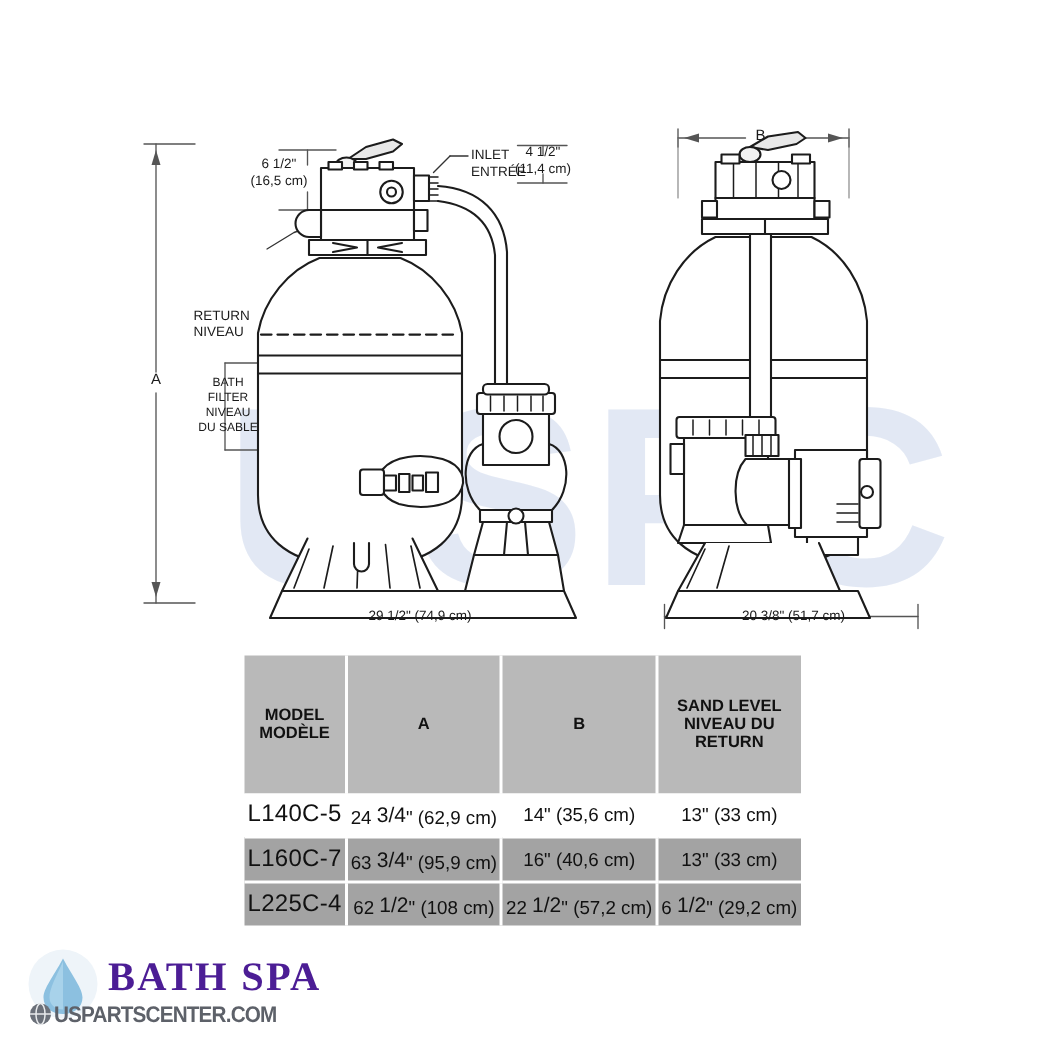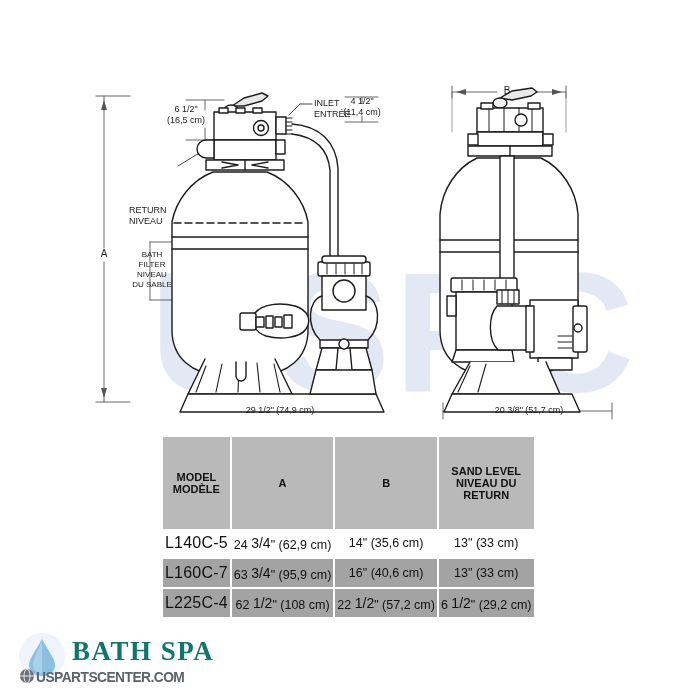--- a/index.html
+++ b/index.html
@@ -121,21 +121,21 @@
     width: 48px;
     height: 48px;
   }
   #logo-bathspa {
     position: absolute;
     left: 54px;
     top: 6px;
     font-family: "Liberation Serif", serif;
     font-size: 27px;
     font-weight: bold;
-    color: #0f766e;
+    color: #4c1d95;
     letter-spacing: 1.5px;
     white-space: nowrap;
   }
   #logo-url {
     position: absolute;
     left: 18px;
     top: 38px;
     font-family: "Liberation Sans", sans-serif;
     font-size: 15px;
     font-weight: bold;

